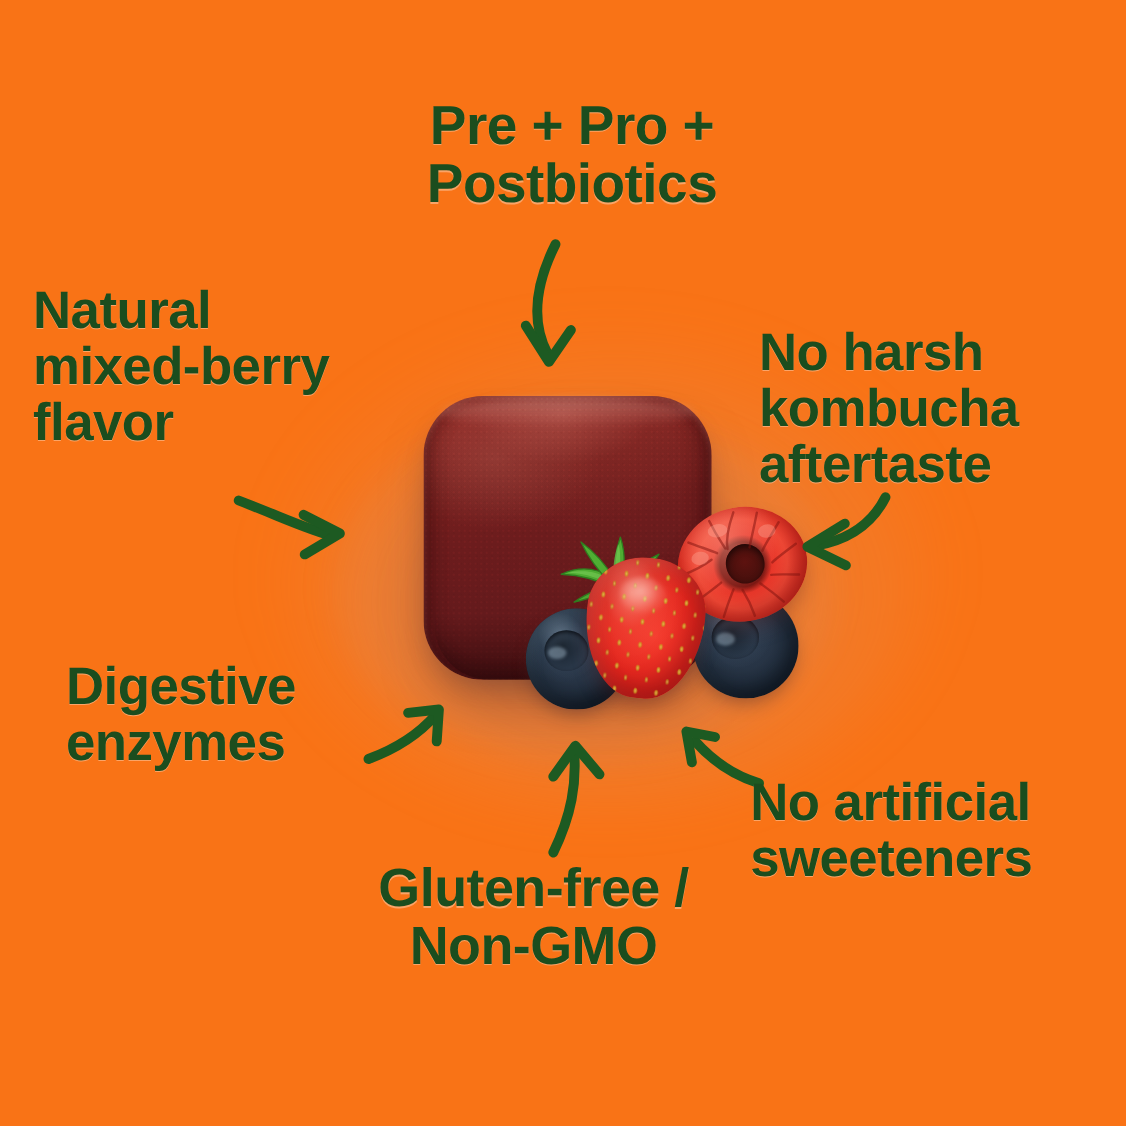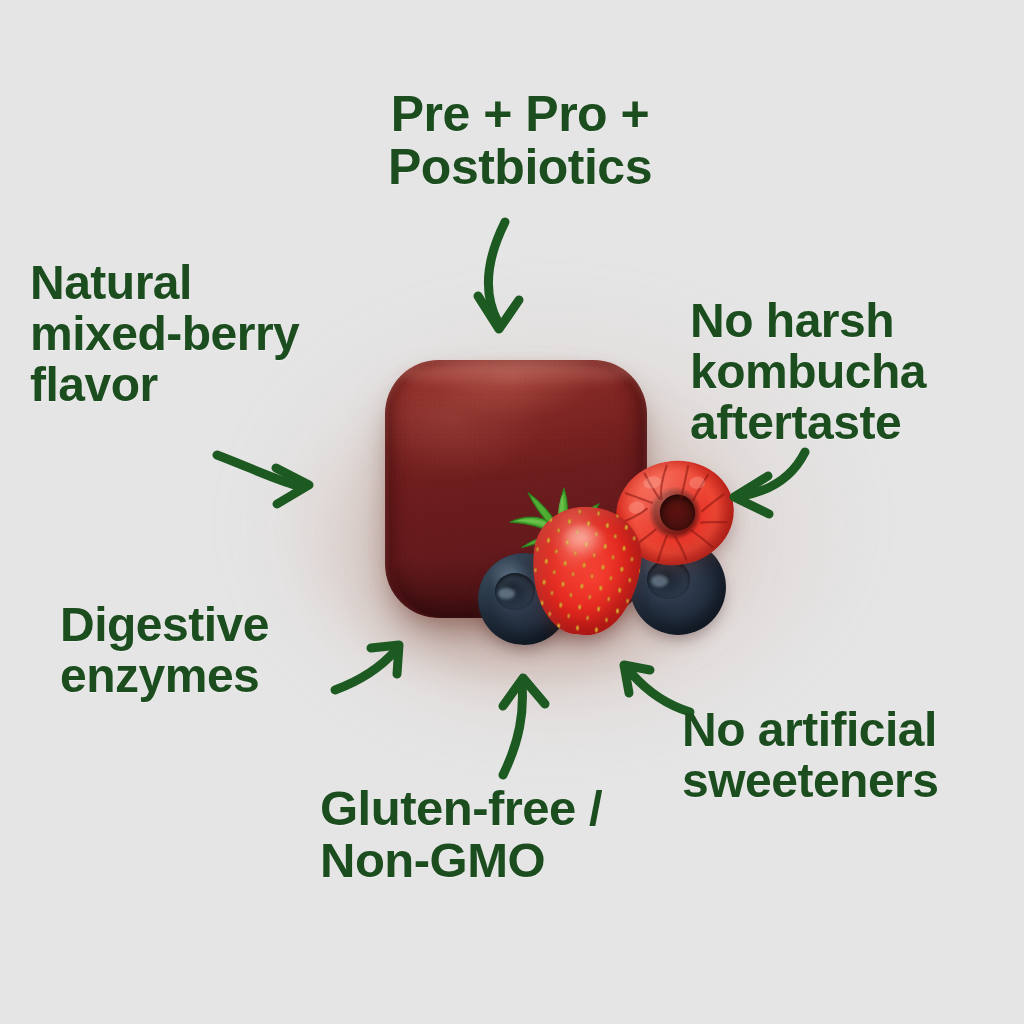--- a/index.html
+++ b/index.html
@@ -4,21 +4,21 @@
 <style>
   html, body {
     margin: 0;
     padding: 0;
     background: #fdfbf5;
   }
   #canvas {
     position: relative;
     width: 1024px;
     height: 1024px;
-    background: #e5e5e5;
+    background: #f97316;
     overflow: hidden;
     font-family: "Liberation Sans", sans-serif;
   }
 
   
   .floor-glow {
     position: absolute;
     left: 300px;
     top: 370px;
     width: 460px;
@@ -221,21 +221,21 @@
     font-weight: 700;
     line-height: 1.06;
     letter-spacing: -0.5px;
     white-space: pre-line;
     text-shadow: 0 1px 0 rgba(255,255,255,0.35);
   }
   .lbl-top      { left: 340px; top:  88px; width: 360px; font-size: 50px; text-align: center; }
   .lbl-left     { left:  30px; top: 258px; width: 340px; font-size: 48px; }
   .lbl-right    { left: 690px; top: 258px; width: 320px; font-size: 48px; text-align: left; margin-top: 38px; }
   .lbl-botleft  { left:  60px; top: 600px; width: 300px; font-size: 48px; }
-  .lbl-botmid   { left: 320px; top: 783px; width: 330px; font-size: 49px; }
+  .lbl-botmid   { left: 320px; top: 783px; width: 330px; font-size: 49px; text-align: center; }
   .lbl-botright { left: 682px; top: 705px; width: 310px; font-size: 48px; }
 
   .arrows { position: absolute; inset: 0; pointer-events: none; }
 </style>
 </head>
 <body>
 
 <div id="canvas">
 
   <div class="floor-glow2"></div>

